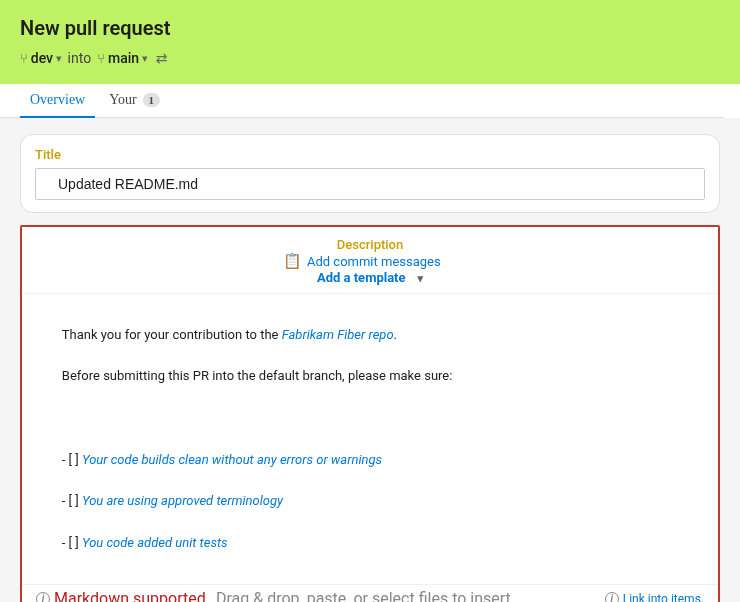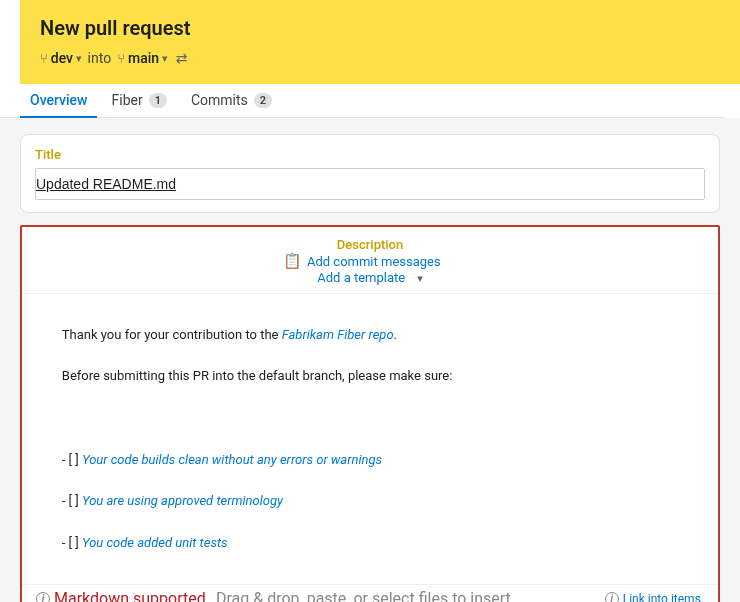--- a/index.html
+++ b/index.html
@@ -6,22 +6,21 @@
     body {
       font-family: -apple-system, BlinkMacSystemFont, 'Segoe UI', Roboto, sans-serif;
       font-size: 14px;
       background: #fff;
       color: #1e1e1e;
       width: 740px;
       min-height: 602px;
     }
     .page-header {
       padding: 16px 20px 8px 20px;
-      background: #fde047;
-      margin-left: 20px;
+      background: #bef264;
     }
     .page-title {
       font-size: 20px;
       font-weight: 600;
       color: #1e1e1e;
       margin-bottom: 10px;
     }
     .branch-row {
       display: flex;
       align-items: center;
@@ -51,20 +50,21 @@
       font-size: 14px;
       margin-left: 2px;
     }
     .tabs-row {
       display: flex;
       align-items: flex-end;
       border-bottom: 1px solid #e0e0e0;
       margin: 0 16px 0 0;
       padding: 0 20px;
       background: #fff;
+      font-family: Liberation Serif, serif;
     }
     .tab {
       padding: 8px 10px;
       font-size: 14px;
       cursor: pointer;
       color: #444;
       margin-right: 4px;
       display: flex;
       align-items: center;
       gap: 6px;
@@ -85,39 +85,38 @@
       font-weight: 600;
     }
     .main-content {
       background: #f5f5f5;
       padding: 16px 20px;
       min-height: 490px;
     }
     .form-section {
       background: #fff;
       border: 1px solid #e0e0e0;
-      border-radius: 8px;
+      border-radius: 13px;
       padding: 12px 14px;
       margin-bottom: 12px;
     }
     .field-label {
       font-size: 13px;
       color: #c8a000;
       margin-bottom: 6px;
       font-weight: 500;
     }
     .title-input {
       width: 100%;
       border: 1px solid #ccc;
       border-radius: 2px;
-      padding: 7px 0;
+      padding: 7px 22px;
       font-size: 14px;
       color: #1e1e1e;
       outline: none;
-      text-decoration: underline;
     }
     .description-section {
       border: 2px solid #c0392b;
       border-radius: 2px;
       background: #fff;
       margin-bottom: 0;
     }
     .description-header {
       display: flex;
       align-items: center;
@@ -140,20 +139,21 @@
       cursor: pointer;
       margin-right: 16px;
     }
     .add-template-btn {
       display: flex;
       align-items: flex-end;
       gap: 12px;
       color: #0078d4;
       font-size: 13px;
       cursor: pointer;
+      font-weight: bold;
     }
     .description-textarea-wrapper {
       padding: 10px 14px;
       min-height: 150px;
     }
     .description-text {
       font-size: 13px;
       color: #1e1e1e;
       line-height: 1.6;
       font-family: inherit;
@@ -243,26 +243,22 @@
       </div>
       <span class="swap-icon">⇄</span>
     </div>
   </div>
 
   <div class="tabs-row">
     <div class="tab active">
       <span>Overview</span>
     </div>
     <div class="tab">
-      <span>Fiber</span>
+      <span>Your</span>
       <span class="tab-badge">1</span>
-    </div>
-    <div class="tab">
-      <span>Commits</span>
-      <span class="tab-badge">2</span>
     </div>
   </div>
 </div>
 
 <div class="main-content">
   <div class="form-section">
     <div class="field-label">Title</div>
     <input class="title-input" type="text" value="Updated README.md" style="">
   </div>
 

